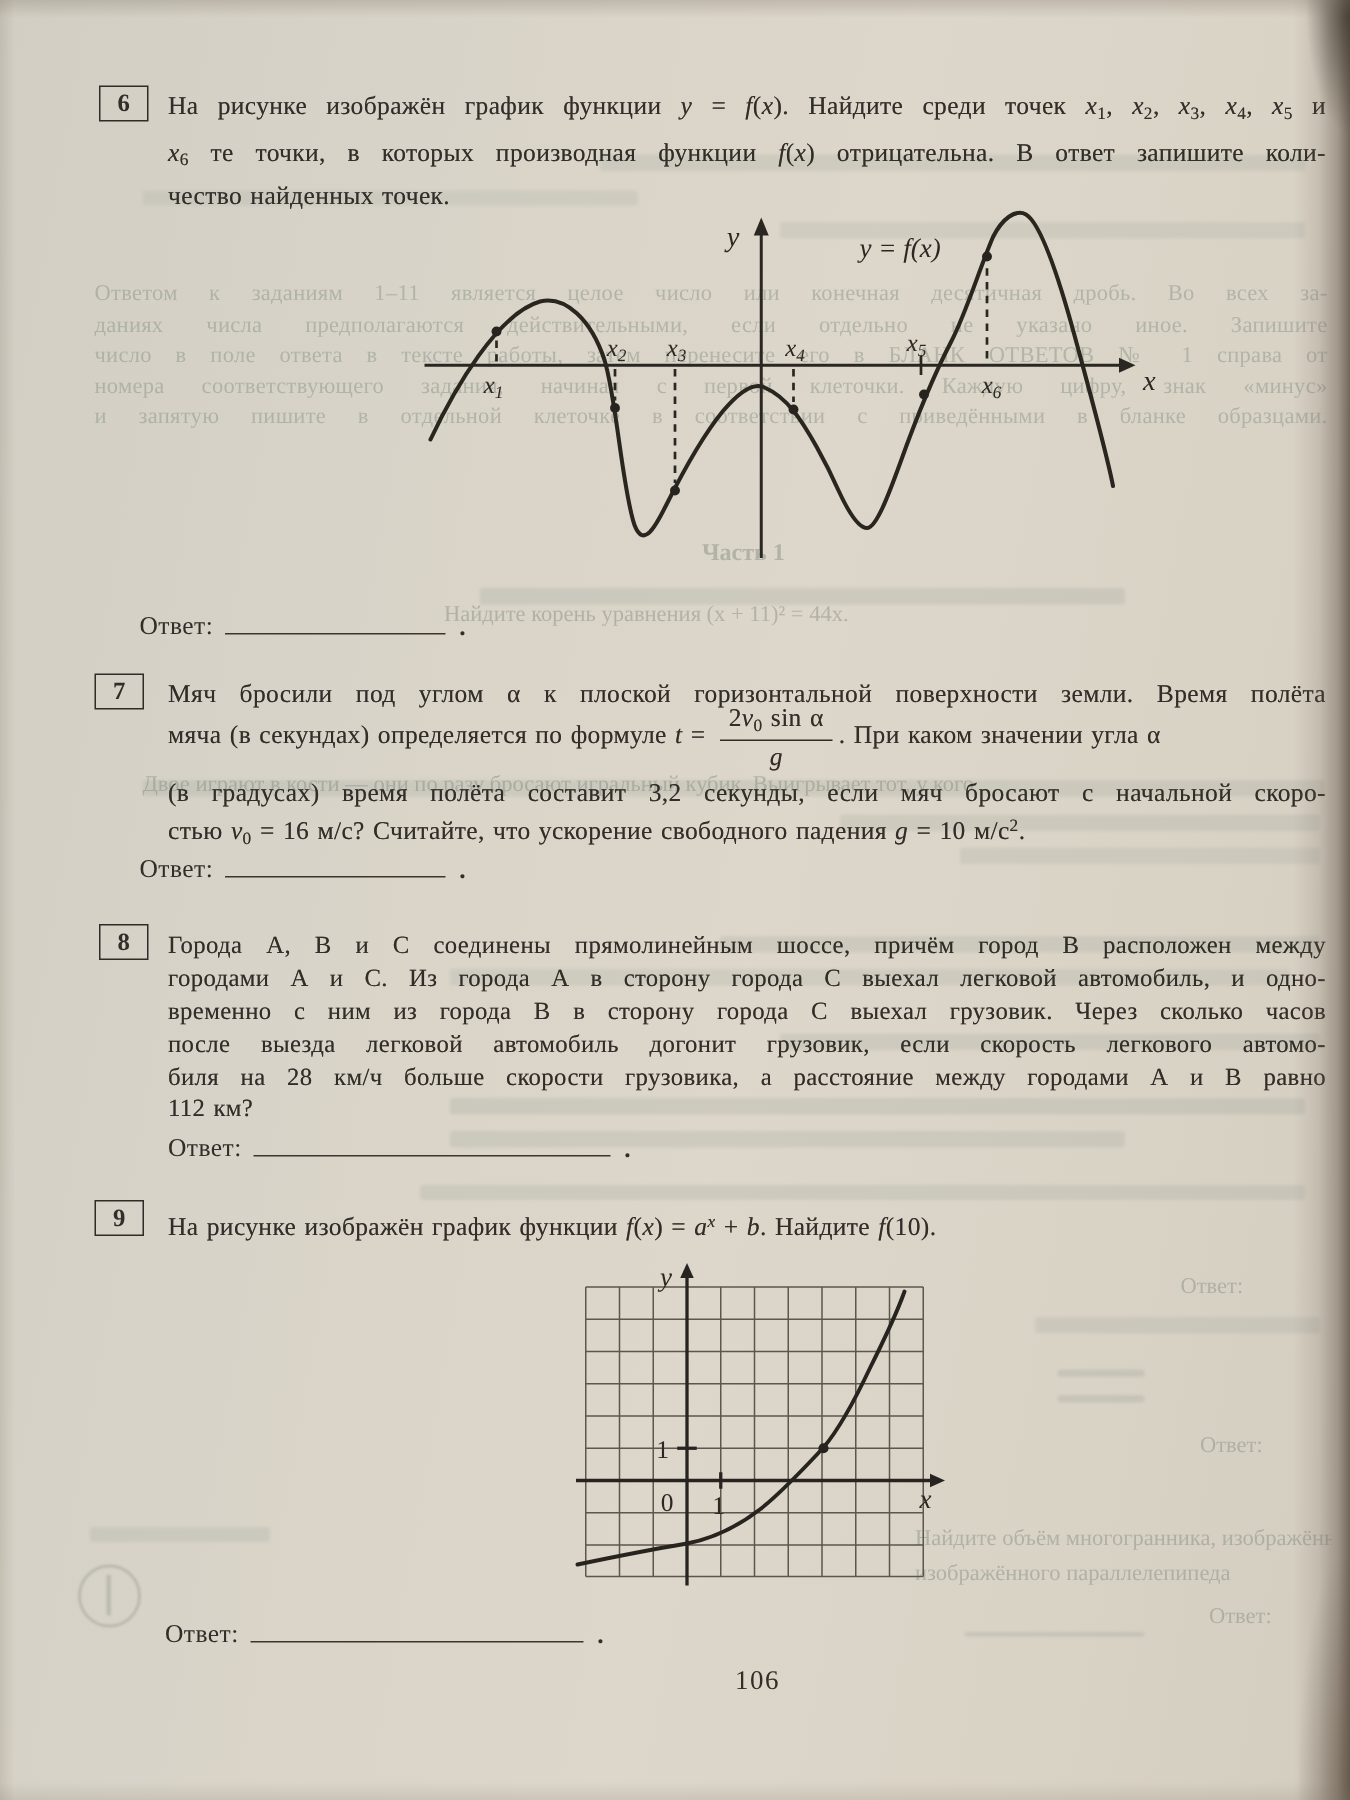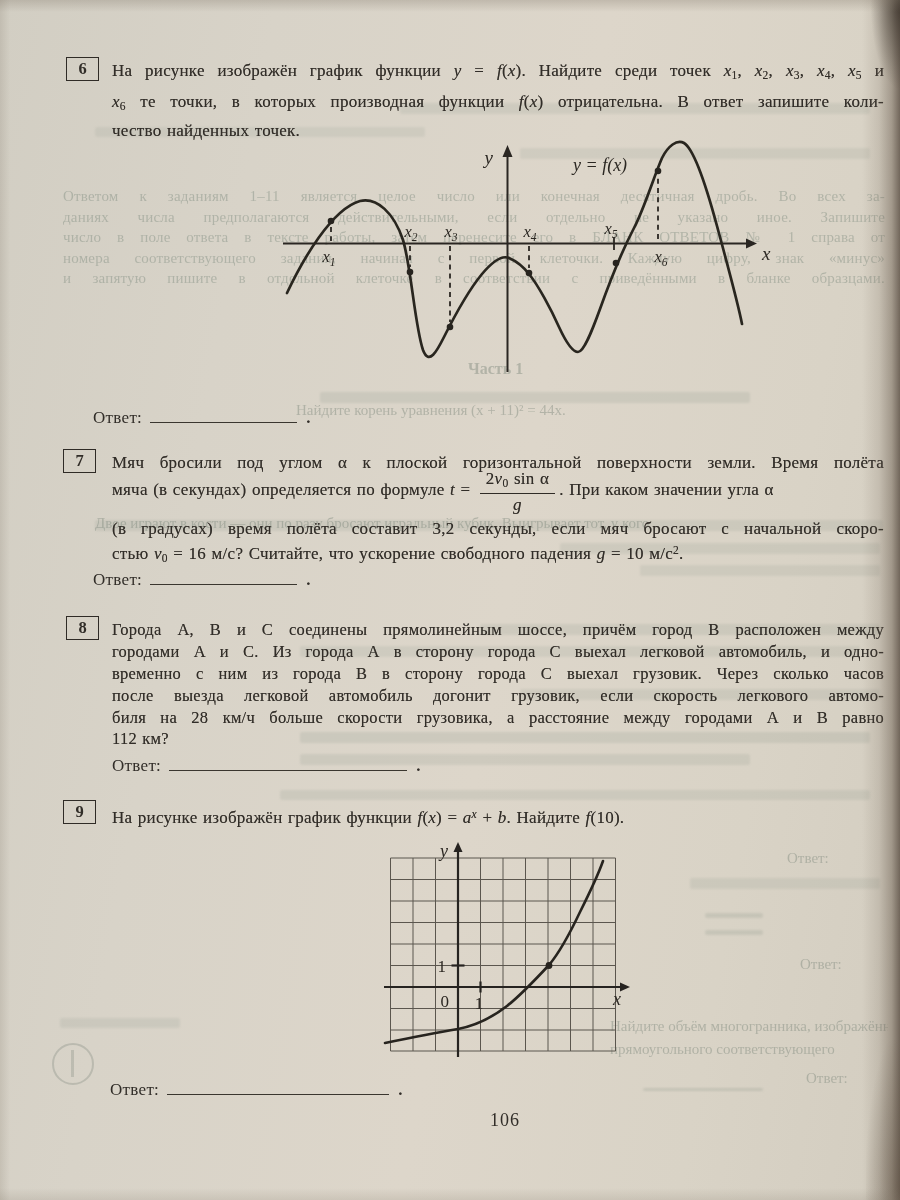--- a/index.html
+++ b/index.html
@@ -69,21 +69,21 @@
         <div class="jl">номера соответствующего задания, начиная с первой клеточки. Каждую цифру, знак «минус»</div>
         <div class="jl">и запятую пишите в отдельной клеточке в соответствии с приведёнными в бланке образцами.</div>
       </div>
     <div class="ghost-frag" style="left:468px;top:360px;font-size:16px;font-weight:bold;">Часть 1</div>
     <div class="ghost-stamp"></div>
   <div class="ghost-frag" style="left: 296px; top: 402px; font-size: 15px;">Найдите корень уравнения (х + 11)² = 44х.</div>
       <div class="ghost-frag" style="left: 95px; top: 497px; font-size: 15px; margin-top: 18px;">Двое играют в кости — они по разу бросают игральный кубик. Выигрывает тот, у кого</div>
       <div class="ghost-frag" style="left: 787px; top: 850px; font-size: 15px;">Ответ:</div>
       <div class="ghost-frag" style="left: 800px; top: 956px; font-size: 15px;">Ответ:</div>
       <div class="ghost-frag" style="left: 610px; top: 1018px; font-size: 15px; width: 278px;">Найдите объём многогранника, изображённого</div>
-      <div class="ghost-frag" style="left: 610px; top: 1041px; font-size: 15px; width: 278px;">прямоугольного соответствующего</div>
+      <div class="ghost-frag" style="left: 610px; top: 1041px; font-size: 15px; width: 278px;">изображённого параллелепипеда</div>
       <div class="ghost-frag" style="left: 806px; top: 1070px; font-size: 15px;">Ответ:</div>
       <div class="ghost-bar" style="left: 400px; top: 103px; width: 470px; height: 11px; opacity: 0.14;"></div>
       <div class="ghost-bar" style="left: 95px; top: 127px; width: 330px; height: 10px; opacity: 0.12;"></div>
       <div class="ghost-bar" style="left: 520px; top: 148px; width: 350px; height: 11px; opacity: 0.13;"></div>
       <div class="ghost-bar" style="left: 320px; top: 392px; width: 430px; height: 11px; opacity: 0.16;"></div>
       <div class="ghost-bar" style="left: 95px; top: 520px; width: 788px; height: 11px; opacity: 0.15;"></div>
       <div class="ghost-bar" style="left: 560px; top: 543px; width: 320px; height: 11px; opacity: 0.14;"></div>
       <div class="ghost-bar" style="left: 640px; top: 565px; width: 240px; height: 11px; opacity: 0.13;"></div>
       <div class="ghost-bar" style="left: 480px; top: 624px; width: 400px; height: 11px; opacity: 0.15;"></div>
       <div class="ghost-bar" style="left: 300px; top: 646px; width: 560px; height: 11px; opacity: 0.13;"></div>

